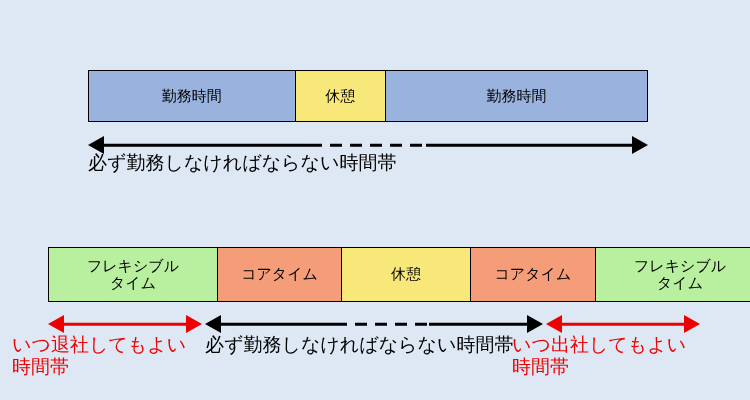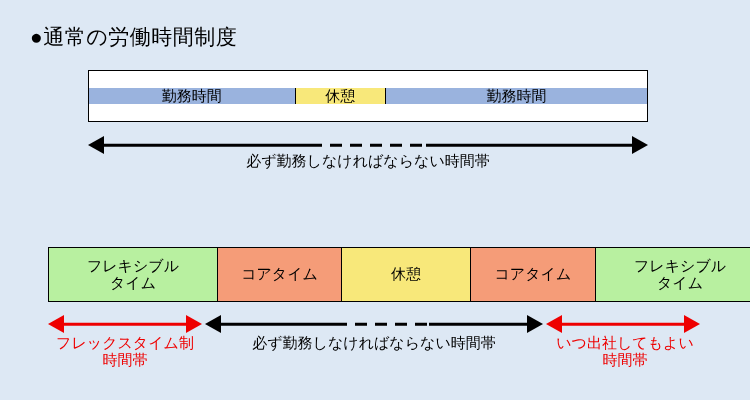--- a/index.html
+++ b/index.html
@@ -39,21 +39,21 @@
     justify-content: center;
     text-align: center;
     font-size: 15px;
     line-height: 1.08;
     color: #000;
     border-right: 1.5px solid #000;
     white-space: pre-line;
   }
   .seg:last-child { border-right: none; }
 
-  #bar-normal { left: 88px; top: 70px; width: 560px; height: 52px; align-items: center; }
+  #bar-normal { left: 88px; top: 70px; width: 560px; height: 52px; }
   #bar-flex   { left: 48px; top: 247px; width: 717px; height: 55px; }
 
   
   .arrow-row { position: absolute; height: 22px; }
   .seg-solid, .seg-dash {
     position: absolute; top: 50%; transform: translateY(-50%); height: 2.5px;
   }
   .seg-solid { background: #000; }
   .seg-dash {
     background-image: linear-gradient(to right, #000 58%, transparent 58%);
@@ -69,22 +69,22 @@
     border-bottom: 9px solid transparent;
   }
   .head.left  { left: 0;  border-right: 16px solid #000; }
   .head.right { right: 0; border-left: 16px solid #000; }
   .red .head.left  { border-right-color: #ee0000; }
   .red .head.right { border-left-color: #ee0000; }
   .red .seg-solid  { background: #ee0000; }
 
   .caption {
     position: absolute;
-    text-align: center;
-    font-size: 15px;
+    text-align: left;
+    font-size: 19px;
     line-height: 1.15;
     white-space: pre-line;
     color: #000;
   }
   .caption.red-text { color: #ee0000; }
 
   
   #arrow-normal { left: 88px; top: 134px; width: 560px; }
   #cap-normal   { left: 88px; top: 152px; width: 560px; }
 
@@ -94,21 +94,20 @@
   #arrow-flex-core   { left: 205px; top: 313px; width: 338px; }
   #cap-flex-core     { left: 205px; top: 334px; width: 338px; }
   #arrow-flex-end    { left: 546px; top: 313px; width: 154px; }
   #cap-flex-end      { left: 512px; top: 334px; width: 226px; }
 </style>
 </head>
 <body>
 
 <div class="stage">
 
-  <div class="section-heading" id="heading-normal">●通常の労働時間制度</div>
 
   <div class="bar" id="bar-normal">
     <div class="seg" style="flex:207 0 0; background:#9ab3de;">勤務時間</div>
     <div class="seg" style="flex:90 0 0; background:#f8e87a;">休憩</div>
     <div class="seg" style="flex:263 0 0; background:#9ab3de;">勤務時間</div>
   </div>
 
   <div class="arrow-row" id="arrow-normal">
     <div class="head left"></div>
     <div class="seg-solid" style="left:14px; width:208px;"></div>
@@ -127,21 +126,21 @@
     <div class="seg" style="flex:114 0 0; background:#f59c78;">コアタイム</div>
     <div class="seg" style="flex:154 0 0; background:#b8f0a0;">フレキシブル
 タイム</div>
   </div>
 
   <div class="arrow-row red" id="arrow-flex-start">
     <div class="head left"></div>
     <div class="seg-solid" style="left:14px; width:126px;"></div>
     <div class="head right"></div>
   </div>
-  <div class="caption red-text" id="cap-flex-start">フレックスタイム制
+  <div class="caption red-text" id="cap-flex-start">いつ退社してもよい
 時間帯</div>
 
   <div class="arrow-row" id="arrow-flex-core">
     <div class="head left"></div>
     <div class="seg-solid" style="left:14px; width:116px;"></div>
     <div class="seg-dash" style="left:130px; width:94px;"></div>
     <div class="seg-solid" style="left:224px; width:100px;"></div>
     <div class="head right"></div>
   </div>
   <div class="caption" id="cap-flex-core">必ず勤務しなければならない時間帯</div>

